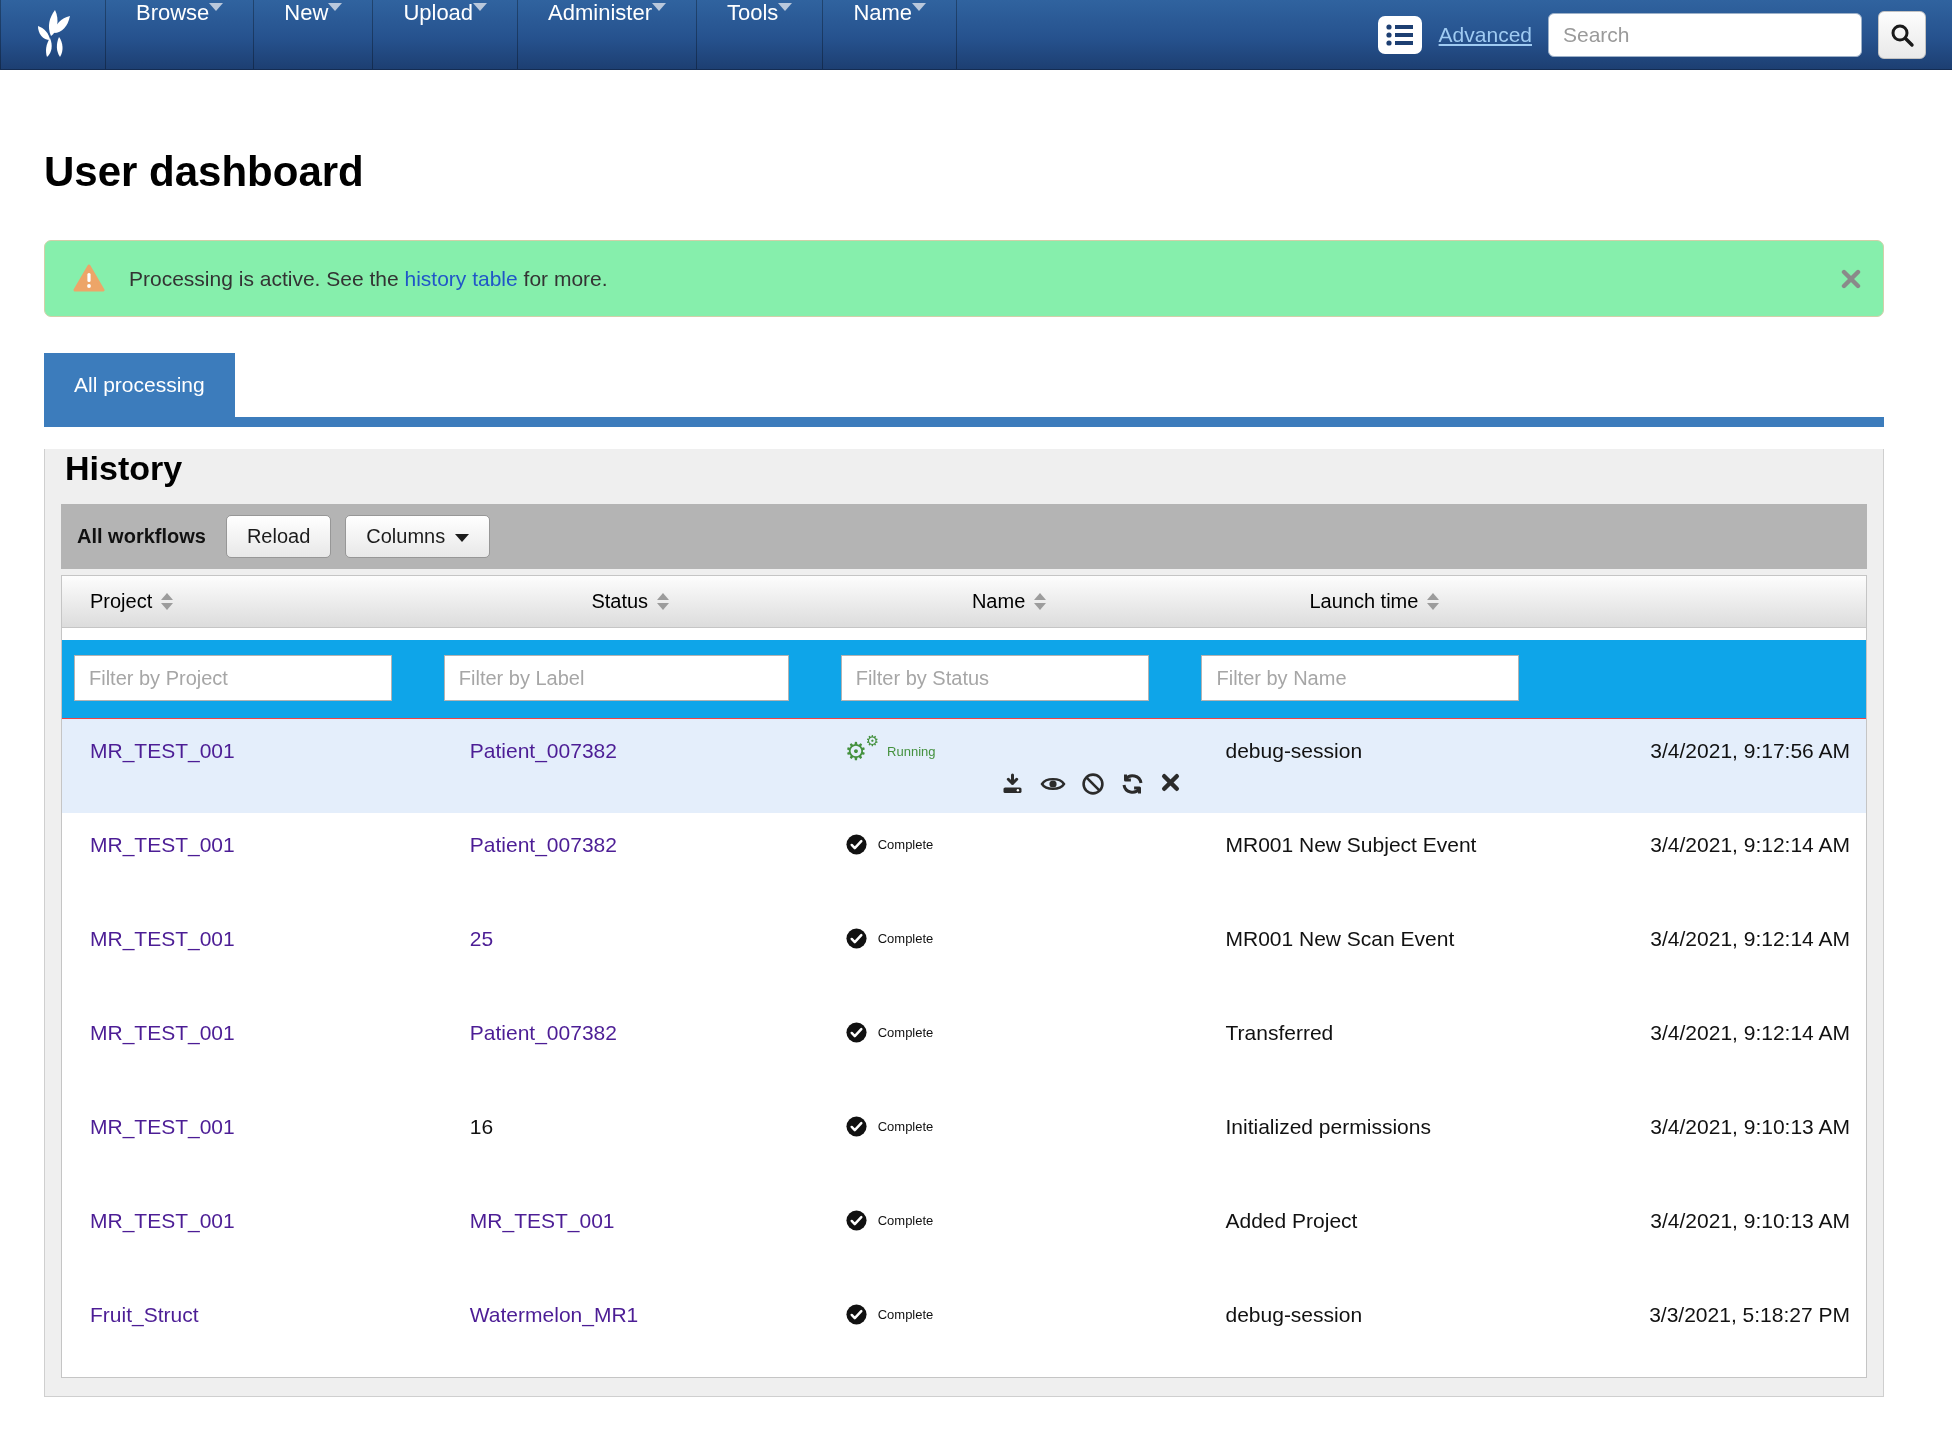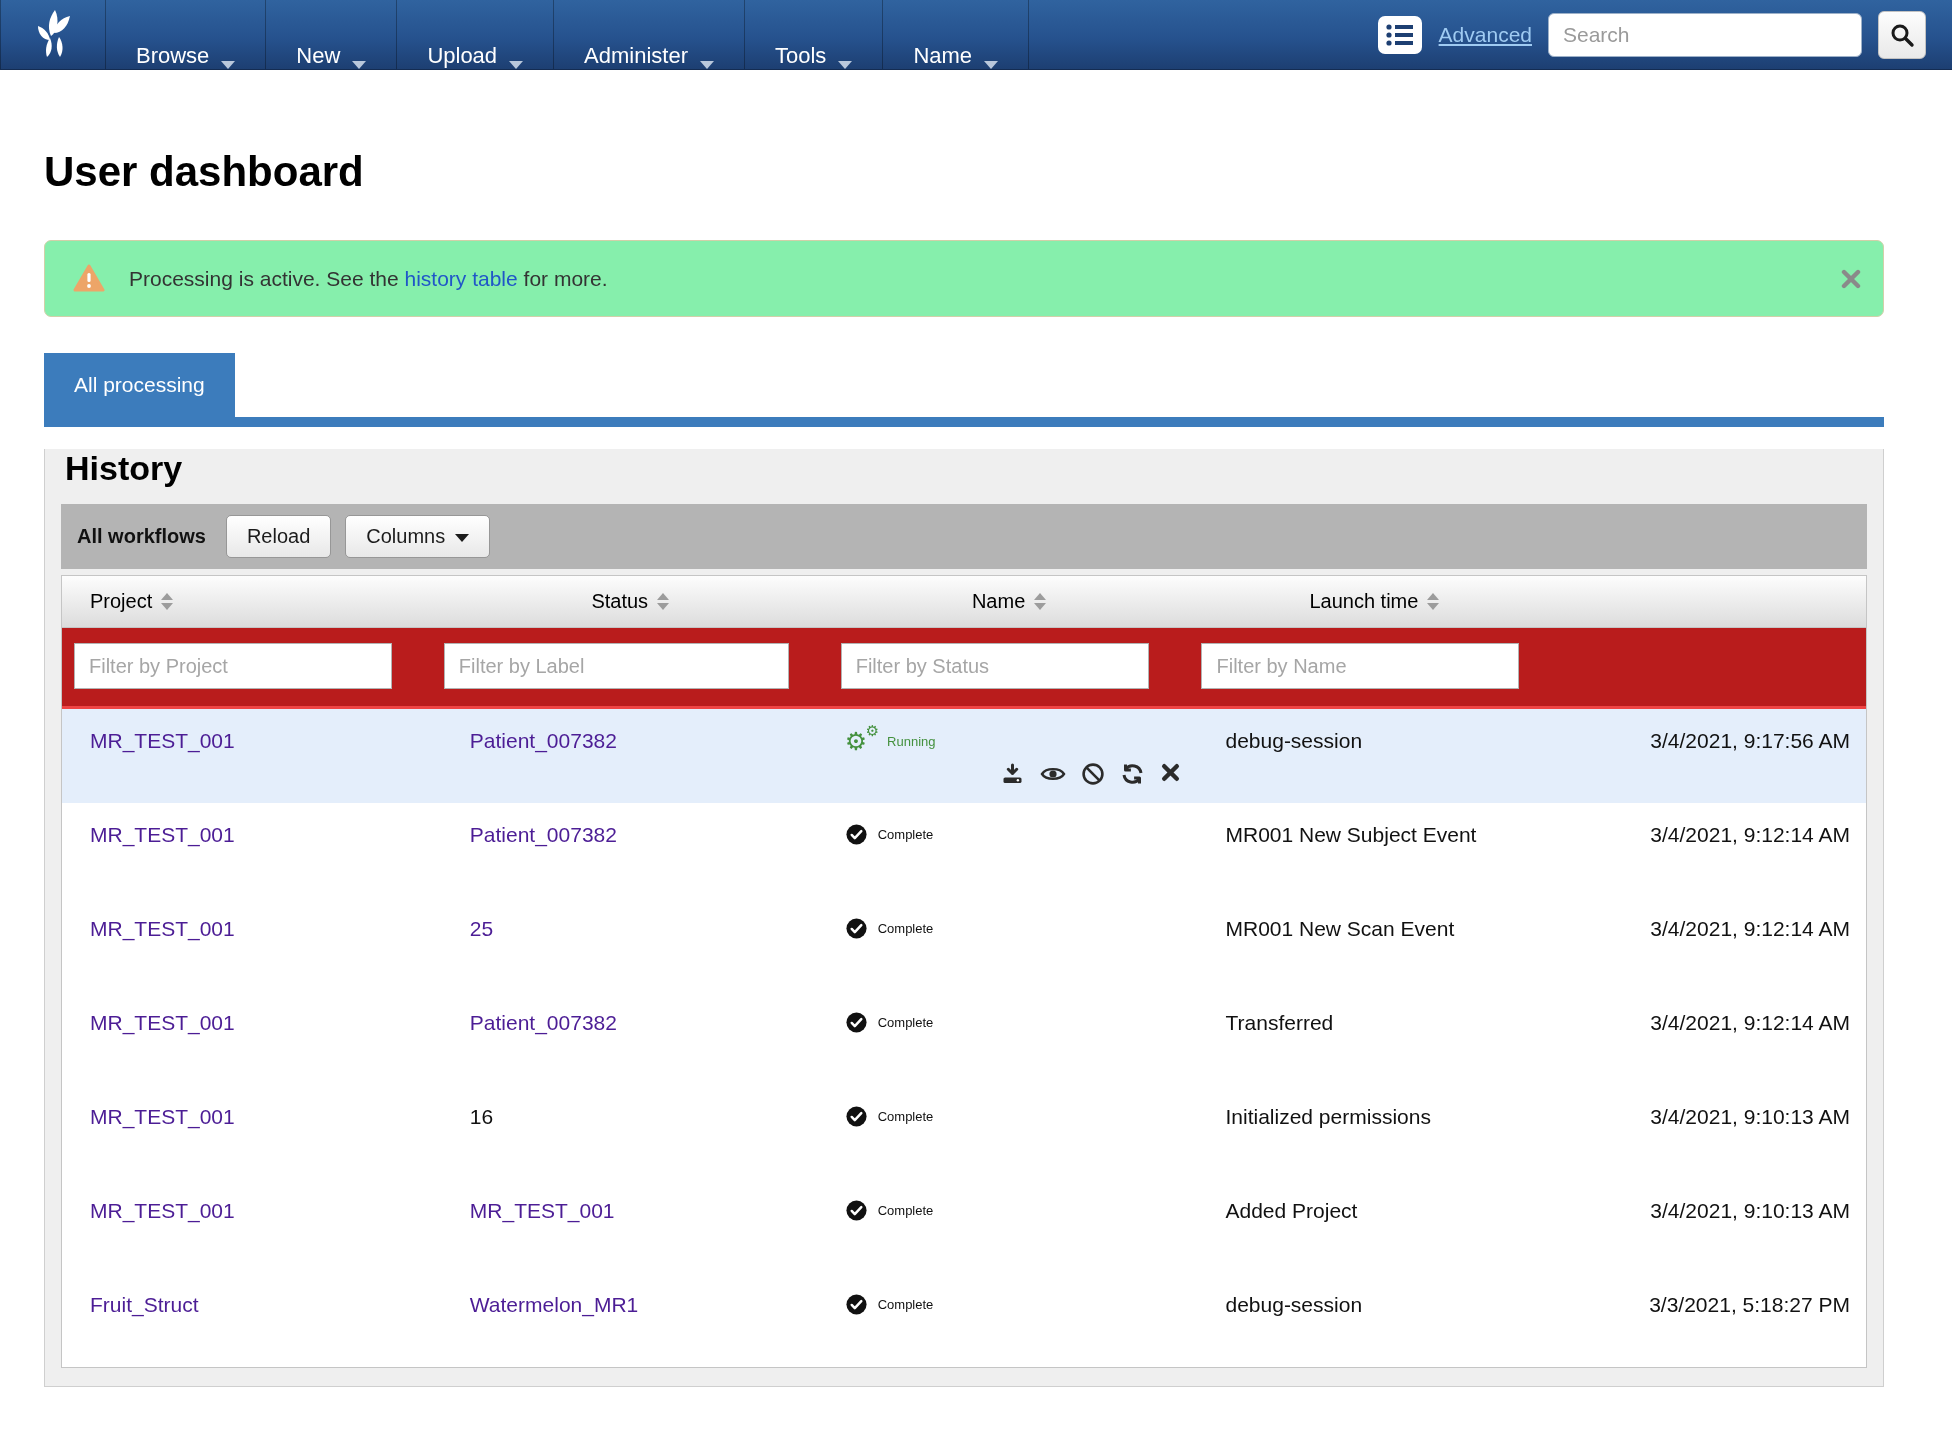--- a/index.html
+++ b/index.html
@@ -5,21 +5,21 @@
   * { margin:0; padding:0; box-sizing:border-box; }
   html,body { width:1952px; height:1430px; background:#ffffff; overflow:hidden;
               font-family:"Liberation Sans","DejaVu Sans",sans-serif; }
 
   
   .navbar { height:70px; display:flex; align-items:stretch;
             background:linear-gradient(#30639f 0%, #26528e 55%, #1d3f72 100%);
             border-bottom:1px solid #142c52; }
   .logo-box { width:106px; display:flex; align-items:center; justify-content:center;
               border-left:1px solid rgba(0,0,0,.30); border-right:1px solid rgba(0,0,0,.30); }
-  .nav-item { display:flex; align-items:flex-end; gap:12px; padding:0 30px;
+  .nav-item { display:flex; align-items:flex-start; padding:0 30px;
               color:#ffffff; font-size:22px; cursor:pointer;
               border-right:1px solid rgba(0,0,0,.30); }
   .caret { width:0; height:0; border-left:7px solid transparent; border-right:7px solid transparent;
            border-top:8px solid #b9c8dc; margin-top:3px; }
   .nav-spacer { flex:1; }
   .nav-right { display:flex; align-items:center; gap:16px; padding-right:26px; }
   .adv-link { color:#9fcbf2; font-size:21px; text-decoration:underline; cursor:pointer; }
   .search-input { width:314px; height:44px; border:1px solid #9db1c9; border-radius:6px;
                   padding:0 14px; font-size:21px; color:#333;
                   font-family:"Liberation Sans","DejaVu Sans",sans-serif; }
@@ -61,21 +61,21 @@
 
   .thead { background:linear-gradient(#fdfdfd,#dcdcdc); border-bottom:1px solid #c5c5c5; height:52px; }
   .th { display:flex; align-items:center; justify-content:center; gap:9px;
         font-size:20px; color:#000; cursor:pointer; }
   .th.left { justify-content:flex-start; padding-left:28px; }
   .sort { display:inline-flex; flex-direction:column; gap:3px; }
   .sort i { width:0; height:0; border-left:6px solid transparent; border-right:6px solid transparent; }
   .sort .up { border-bottom:7px solid #9c9c9c; }
   .sort .dn { border-top:7px solid #9c9c9c; }
 
-  .frow { background:#b91c1c; padding:15px 0 17px; border-bottom:3px solid #ef4444; }
+  .frow { background:#0ea5e9; padding:15px 0 17px; border-bottom:1px solid #ef4444;margin-top:12px; }
   .fcell { padding-left:12px; }
   .filter-input { width:calc(100% - 40px); height:46px; border:1px solid #b3b3b3; background:#fff;
                   font-size:20px; color:#444; padding:0 14px;
                   font-family:"Liberation Sans","DejaVu Sans",sans-serif; }
   .filter-input::placeholder { color:#a6a6a6; }
 
   .trow { padding-top:20px; min-height:94px; align-items:start; }
   .trow.highlight { background:#e4eefb; }
   .cell { font-size:21px; color:#111; }
   .cell-project { padding-left:28px; }

